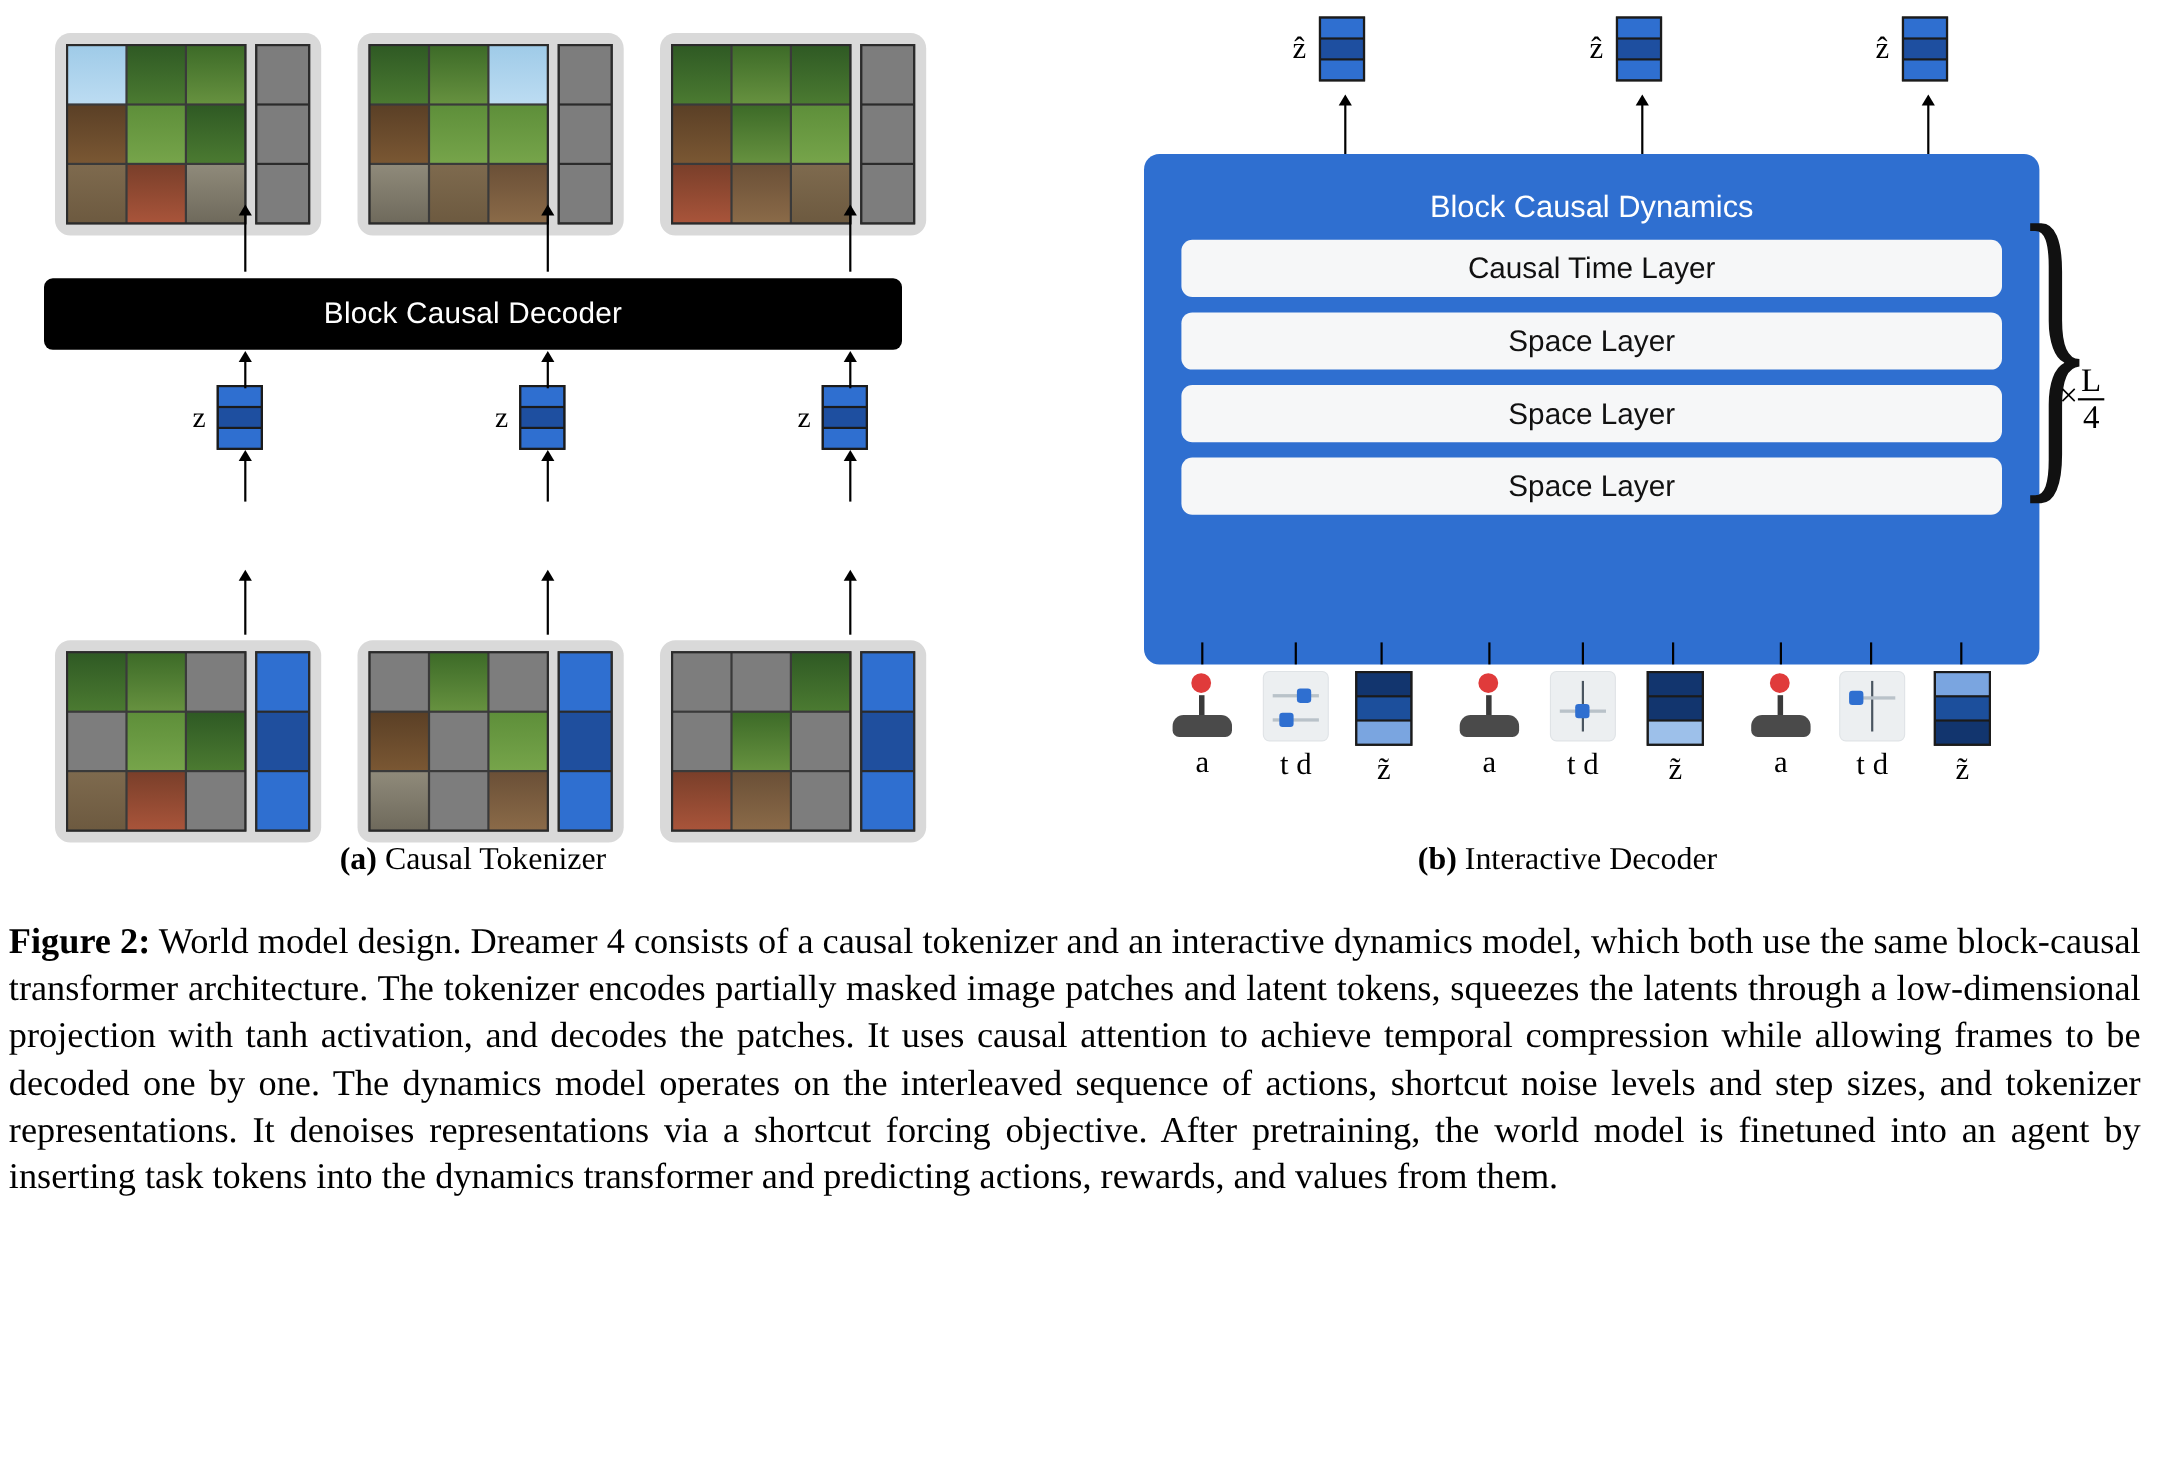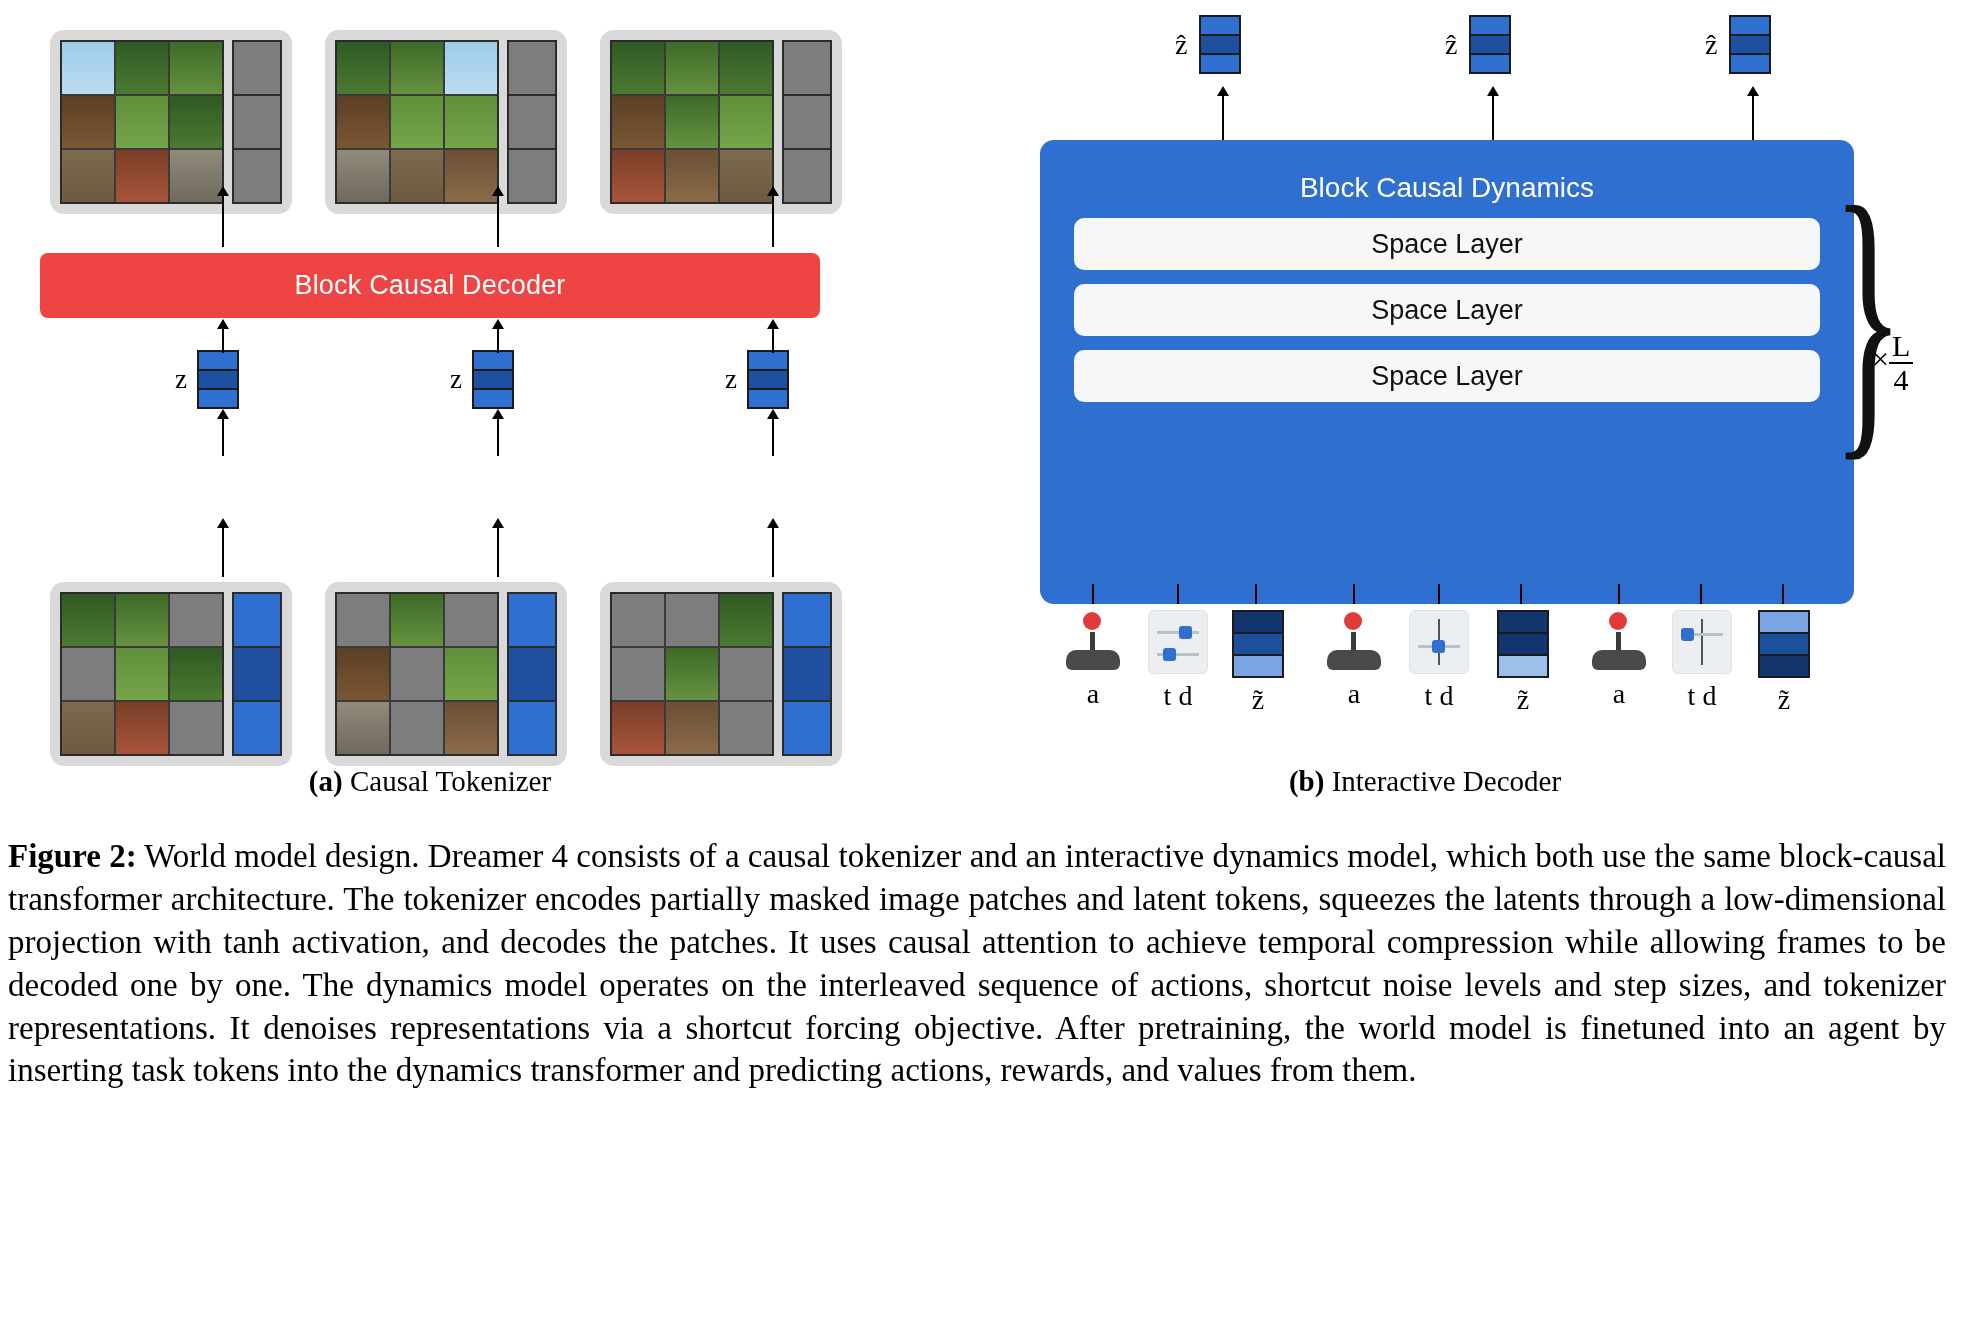--- a/index.html
+++ b/index.html
@@ -72,21 +72,21 @@
     background: #2b2b2b;
     border: 2px solid #2b2b2b;
   }
   .token-col .cell { width: 46px; height: 52px; }
   .tok-gray  { background: #7d7d7d; }
   .tok-blue  { background: #2f6fd0; }
   .tok-blue-d{ background: #1f4f9e; }
 
   .blue-bar {
     position: absolute;
-    background: #ef4444;
+    background: #000000;
     border-radius: 8px;
     color: #fff;
     display: flex;
     align-items: center;
     justify-content: center;
     font-family: "Liberation Sans", sans-serif;
     font-size: 27px;
     letter-spacing: 0.2px;
   }
 
@@ -508,20 +508,23 @@
       </span>
     </div>
 
     <div class="arrow" style="left:212px; top:95px; height:45px;"></div>
     <div class="arrow" style="left:482px; top:95px; height:45px;"></div>
     <div class="arrow" style="left:742px; top:95px; height:45px;"></div>
 
     <div class="dyn-box">
       <div class="dyn-title">Block Causal Dynamics</div>
       <div class="layer">
+        <span>Causal Time Layer</span>
+      </div>
+      <div class="layer">
         <span>Space Layer</span>
       </div>
       <div class="layer">
         <span>Space Layer</span>
       </div>
       <div class="layer">
         <span>Space Layer</span>
       </div>
     </div>
 

